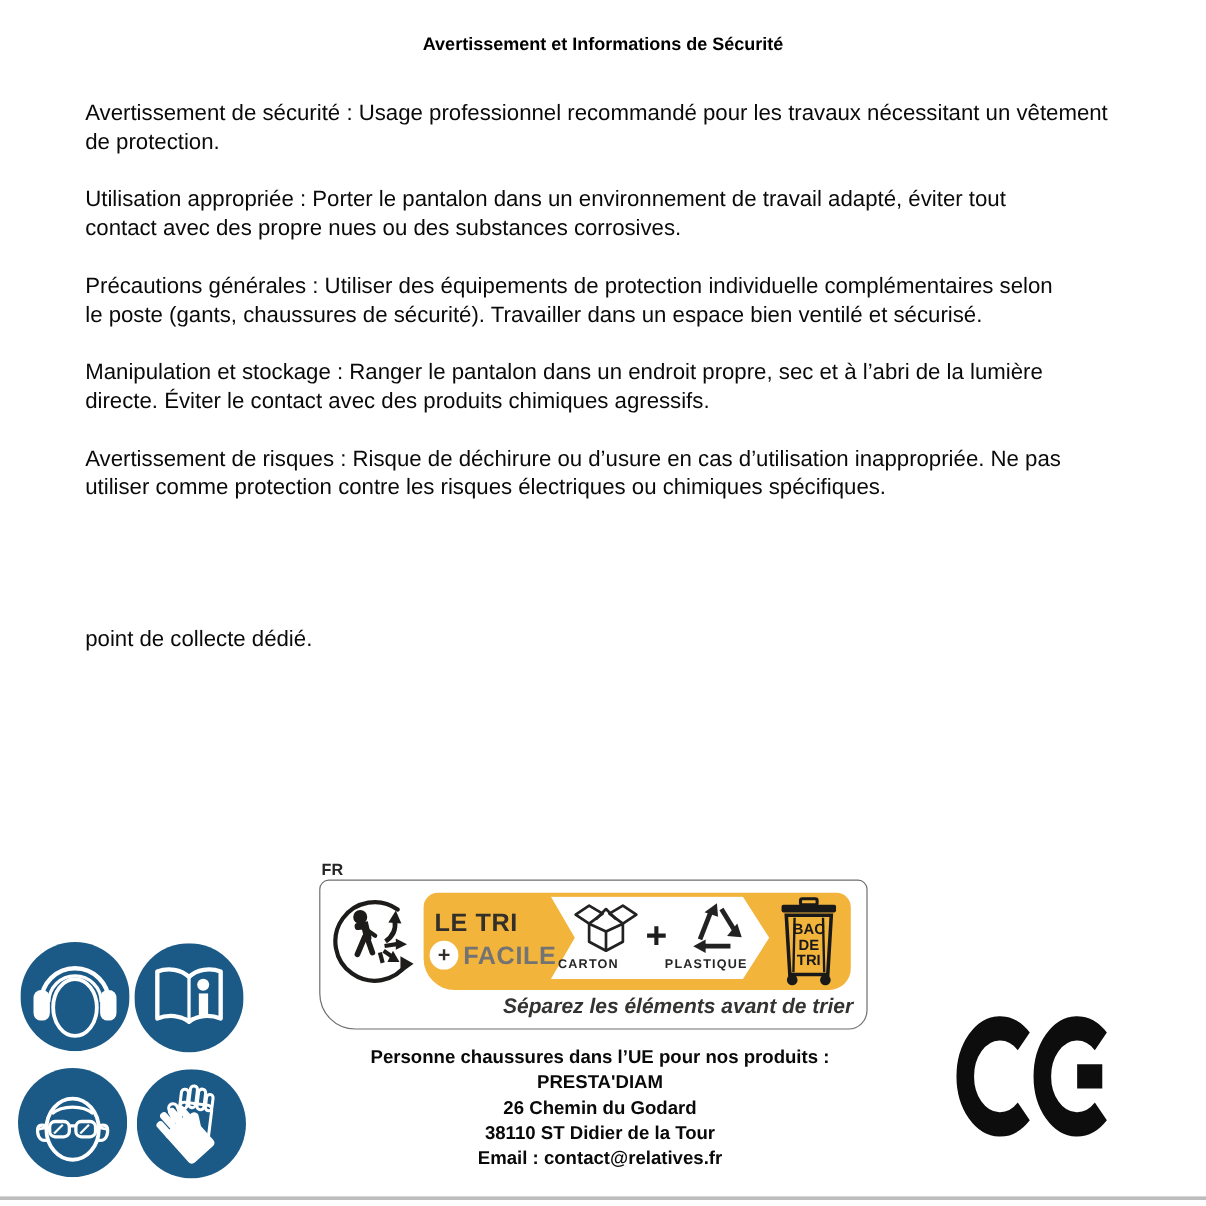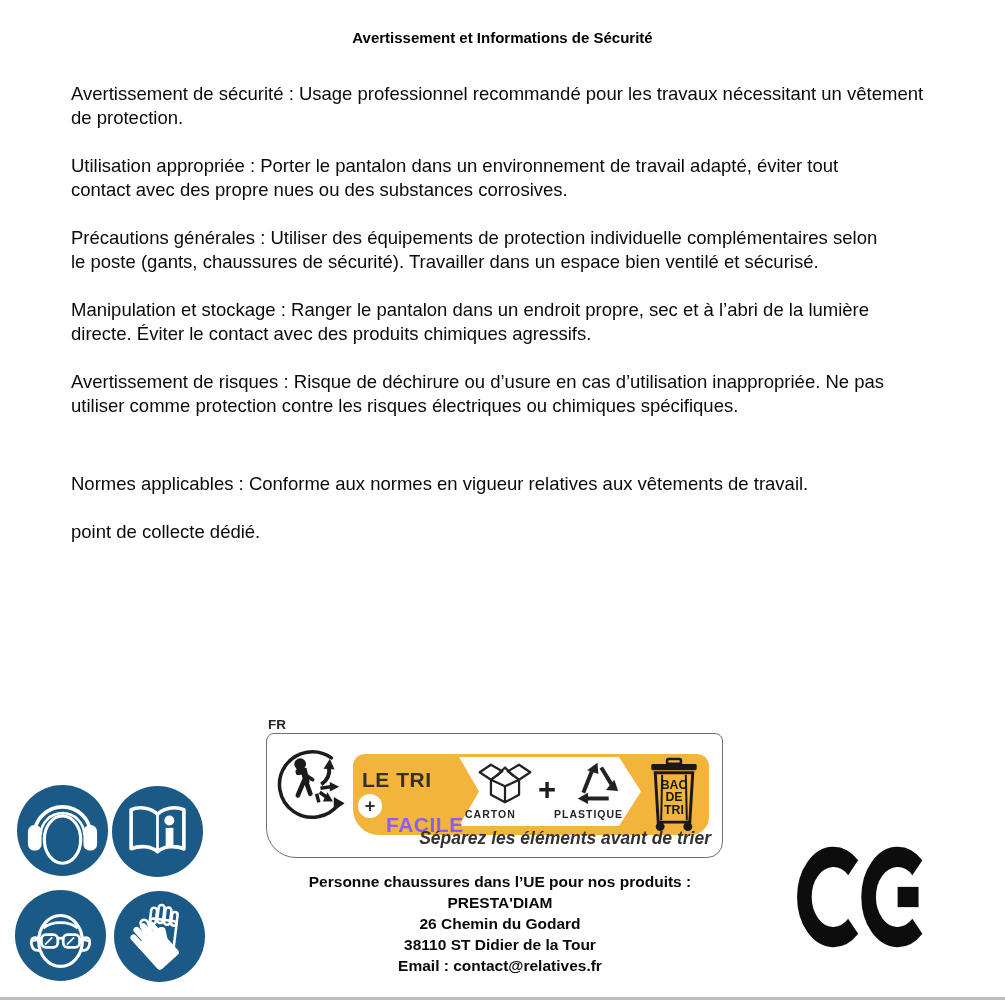--- a/index.html
+++ b/index.html
@@ -13,28 +13,28 @@
   .para .line{display:block;white-space:nowrap;}
 
   
   .picto{position:absolute;width:91px;height:91px;}
 
   
   .fr-code{position:absolute;left:268px;top:717px;font-size:13.5px;font-weight:bold;color:#262626;}
   .label-box{position:absolute;left:266px;top:733px;width:457px;height:125px;background:#fff;
              border:1.5px solid #6f6f6f;border-radius:8px 8px 16px 30px;box-sizing:border-box;}
   .triman{position:absolute;left:9px;top:11px;width:78px;height:82px;}
-  .banner{position:absolute;left:86px;top:20px;width:356px;height:81px;}
+  .banner{position:absolute;left:86px;top:10px;width:356px;height:81px;}
   .banner-yellow{position:absolute;inset:0;background:#F3B43C;border-radius:12px 12px 18px 26px;}
   .banner-white{position:absolute;left:106px;top:3px;width:182px;height:69px;background:#fff;
                 clip-path:polygon(0% 0%,87.9% 0%,100% 50%,87.9% 100%,0% 100%,11% 50%);}
   .letri{position:absolute;left:9px;top:14px;font-size:21px;font-weight:800;letter-spacing:.5px;color:#33302a;}
   .plus-circle{position:absolute;left:5px;top:40px;width:24px;height:24px;border-radius:50%;background:#fff;
                color:#33302a;font-size:18px;font-weight:800;line-height:24px;text-align:center;}
-  .facile{position:absolute;left:33px;top:41px;font-size:21px;font-weight:800;letter-spacing:.5px;color:#8b5cf6;margin-top:18px;}
+  .facile{position:absolute;left:33px;top:41px;font-size:21px;font-weight:800;letter-spacing:.5px;color:#737373;}
   .mat-icon-carton{position:absolute;left:123px;top:7px;width:58px;height:45px;}
   .mat-label{position:absolute;top:54px;font-size:10.5px;font-weight:bold;letter-spacing:1px;
              color:#262626;}
   .lab-carton{left:112px;width:80px;}
   .lab-plastique{left:201px;width:86px;}
   .mat-plus{position:absolute;left:185px;top:18px;font-size:31px;font-weight:bold;color:#1d1d1d;}
   .mat-icon-plastique{position:absolute;left:217px;top:5px;width:53px;height:47px;}
   .bin-svg{position:absolute;left:292px;top:2px;width:58px;height:77px;}
   .bin-text{font-family:"Liberation Sans","DejaVu Sans",sans-serif;font-weight:700;font-size:12.5px;fill:#191919;}
   .separez{position:absolute;right:11px;top:94px;font-size:17.5px;font-style:italic;font-weight:600;color:#333332;white-space:nowrap;}
@@ -68,23 +68,20 @@
     <span class="line">Précautions générales : Utiliser des équipements de protection individuelle complémentaires selon</span>
     <span class="line">le poste (gants, chaussures de sécurité). Travailler dans un espace bien ventilé et sécurisé.</span>
   </div>
   <div class="para" style="top:298px">
     <span class="line">Manipulation et stockage : Ranger le pantalon dans un endroit propre, sec et à l’abri de la lumière</span>
     <span class="line">directe. Éviter le contact avec des produits chimiques agressifs.</span>
   </div>
   <div class="para" style="top:370px">
     <span class="line">Avertissement de risques : Risque de déchirure ou d’usure en cas d’utilisation inappropriée. Ne pas</span>
     <span class="line">utiliser comme protection contre les risques électriques ou chimiques spécifiques.</span>
-  </div>
-  <div class="para" style="top:472px">
-    <span class="line">Normes applicables : Conforme aux normes en vigueur relatives aux vêtements de travail.</span>
   </div>
   <div class="para" style="top:520px">
     <span class="line">point de collecte dédié.</span>
   </div>
 
   <svg class="picto" style="left:17px;top:785px" viewBox="0 0 100 100">
     <circle cx="50" cy="50" r="50" fill="#1b5a87"></circle>
     <path d="M19 55 A 31 31 0 0 1 81 55" stroke="#fff" stroke-width="4" fill="none"></path>
     <path d="M26 55 A 24 24 0 0 1 74 55" stroke="#fff" stroke-width="3" fill="none"></path>
     <ellipse cx="50" cy="60" rx="20" ry="26" fill="none" stroke="#fff" stroke-width="3.5"></ellipse>

